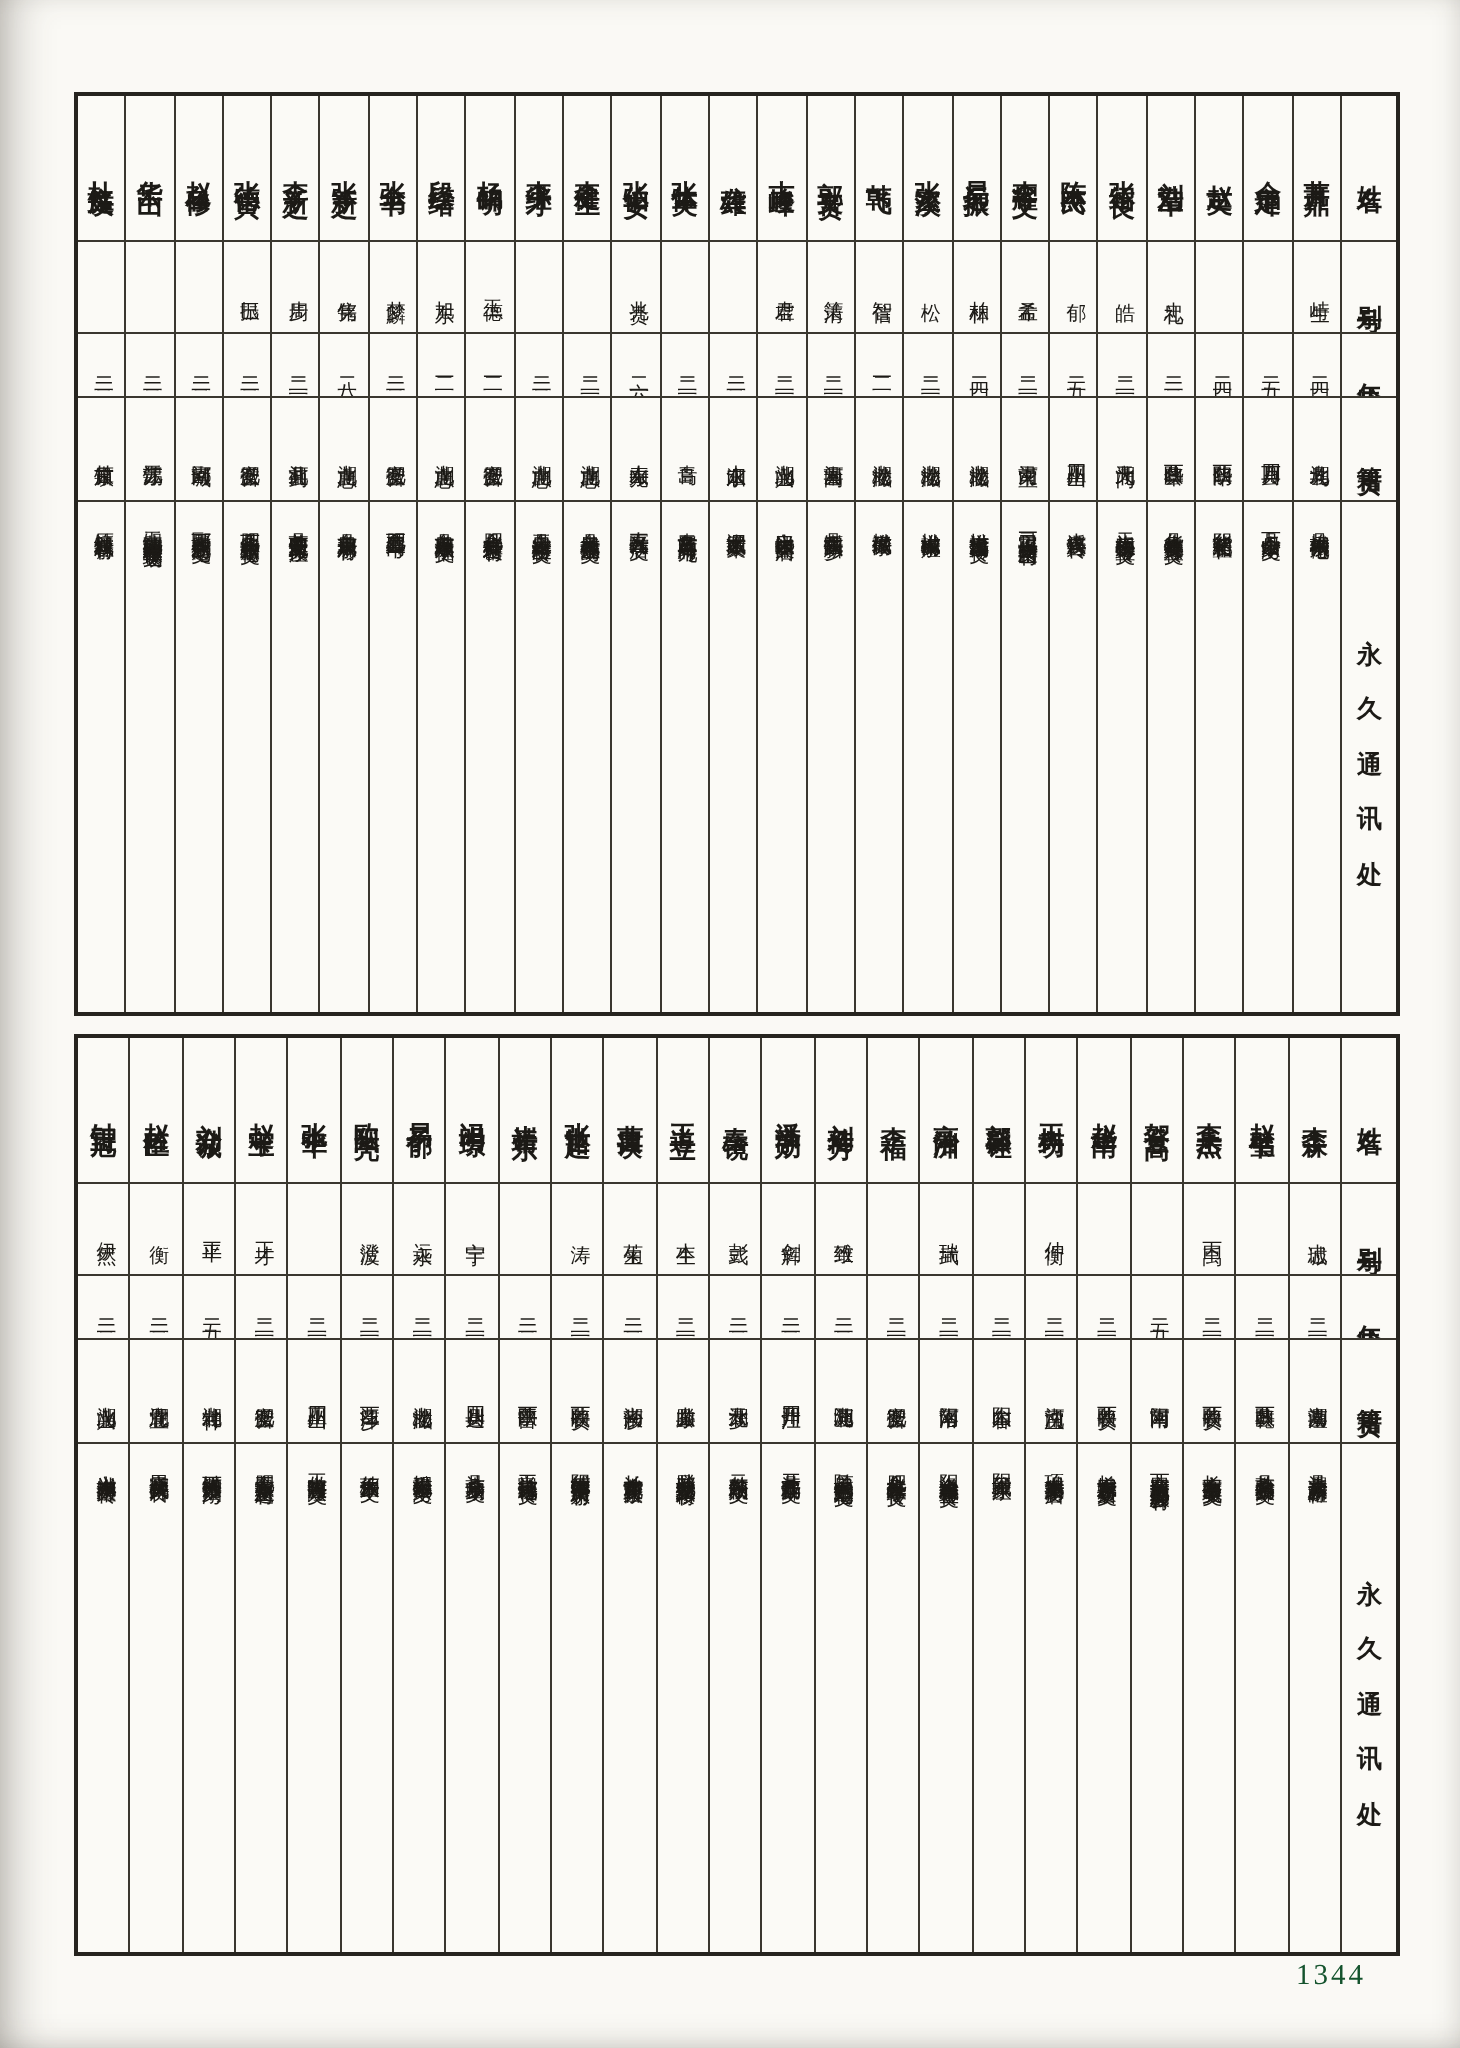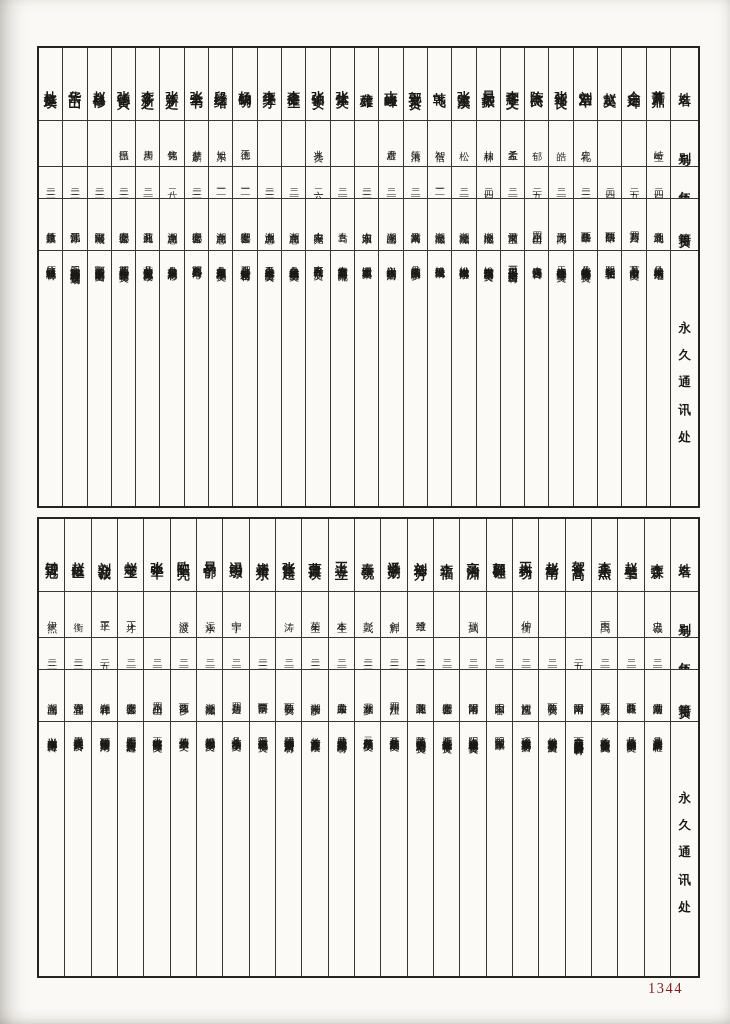--- a/index.html
+++ b/index.html
@@ -57,21 +57,21 @@
   .c-age .vtext   { font-size:10px; letter-spacing:2px; }
   .c-native .vtext{ font-size:10px; letter-spacing:0.5px; }
   .c-addr .vtext  { font-size:10px; letter-spacing:0.5px; }
 
   .header-col .vtext { font-weight:bold; font-size:12.5px; letter-spacing:2px; }
   .header-col .c-addr { align-items:center; padding-top:0; }
   .header-col .c-addr .vtext { letter-spacing:2.2em; font-size:12.5px; }
 
   .page-number {
     position:absolute; left:648px; top:980px;
-    font-size:14.5px; letter-spacing:1.5px; color:#7f1d1d;
+    font-size:14.5px; letter-spacing:1.5px; color:#14532d;
     font-family:"Liberation Serif","DejaVu Serif",serif;
   }
 </style>
 </head>
 <body>
 
 <div class="page">
   <div class="rtable" id="table-top">
       <div class="col header-col">
         <div class="cell c-name">

